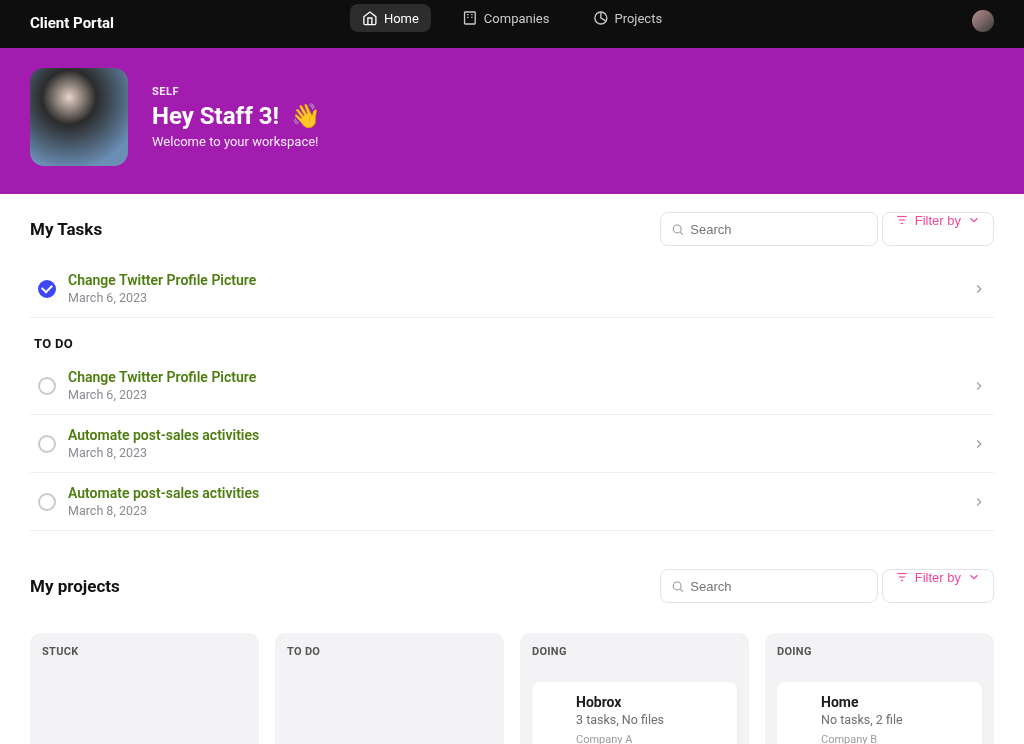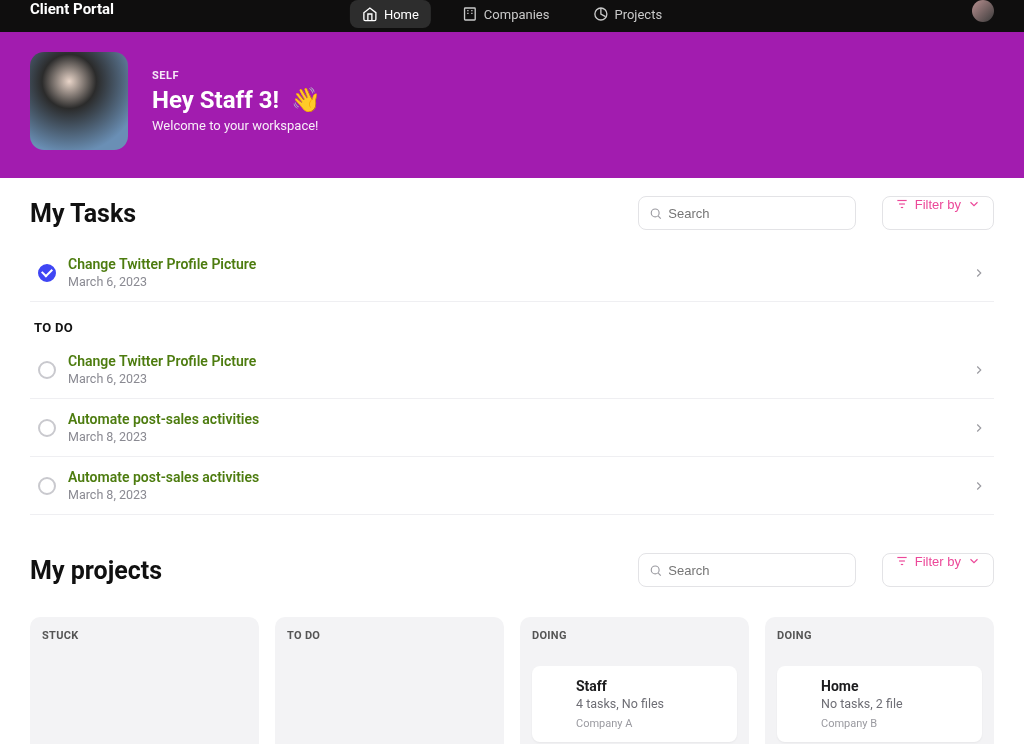--- a/index.html
+++ b/index.html
@@ -1,36 +1,36 @@
 <!DOCTYPE html>
 <html><head>
   <meta charset="utf-8">
   <style>
     * { margin: 0; padding: 0; box-sizing: border-box; }
     body { font-family: -apple-system, BlinkMacSystemFont, 'Segoe UI', Roboto, sans-serif; background: #fff; color: #111; width: 1024px; }
 
-    .topbar { background: #0f0e0e; height: 32px; display: flex; align-items: flex-start; padding: 0 30px; position: relative; }
+    .topbar { background: #0f0e0e; height: 48px; display: flex; align-items: flex-end; padding: 16px 30px; position: relative; }
     .brand { color: #fff; font-weight: 700; font-size: 15px; }
     .nav { position: absolute; left: 50%; transform: translateX(-50%); display: flex; gap: 19px; align-items: center; }
     .nav-item { display: flex; align-items: center; gap: 6px; color: #c9c9c9; font-size: 13px; padding: 6px 12px; border-radius: 8px; cursor: pointer; }
     .nav-item.active { background: #2d2d2d; color: #fff; }
     .nav-item svg { width: 16px; height: 16px; }
     .avatar-sm { width: 22px; height: 22px; border-radius: 50%; background: linear-gradient(135deg,#b89090,#3a3a3a); margin-left: auto; }
 
     .hero { background: #a21caf; padding: 20px 30px 28px; display: flex; align-items: center; gap: 24px; }
     .hero-avatar { width: 98px; height: 98px; border-radius: 14px; background: radial-gradient(circle at 40% 30%, #e8d4c8 0%, #2b2b2b 30%, #6a8fb5 80%); }
     .hero-text { color: #fff; }
     .hero-kicker { font-size: 11px; font-weight: 700; letter-spacing: 0.5px; opacity: 0.9; }
     .hero-title { font-size: 24px; font-weight: 700; margin: 4px 0; }
     .hero-sub { font-size: 13px; opacity: 0.92; }
 
     .section { padding: 18px 30px 10px; }
     .section-head { display: flex; align-items: center; justify-content: space-between; margin-bottom: 14px; }
-    .section-head h2 { font-size: 25px; font-weight: 700; }
-    .controls { display: flex; gap: 26px; }
+    .section-head h2 { font-size: 17px; font-weight: 700; }
+    .controls { display: flex; gap: 4px; }
     .search-box { display: flex; align-items: center; border: 1px solid #e3e3e6; border-radius: 8px; padding: 0 10px; height: 34px; width: 218px; background: #fff; }
     .search-box svg { width: 15px; height: 15px; color: #9a9aa0; margin-right: 6px; }
     .search-box input { border: none; outline: none; font-size: 13px; width: 100%; color: #333; }
     .filter-btn { display: flex; gap: 6px; border: 1px solid #e3e3e6; border-radius: 8px; padding: 0 12px; height: 34px; background: #fff; color: #ec4899; font-size: 13px; cursor: pointer; }
     .filter-btn svg { width: 14px; height: 14px; }
 
     .group-label { font-size: 13px; font-weight: 700; color: #121212; letter-spacing: 0.3px; margin: 18px 4px 6px; }
     .task-row { display: flex; align-items: center; padding: 12px 8px; border-bottom: 1px solid #efeff2; cursor: pointer; }
     .task-check { width: 18px; height: 18px; border-radius: 50%; border: 2px solid #c9c9ce; flex-shrink: 0; margin-right: 12px; display: flex; align-items: center; justify-content: center; }
     .task-check.done { background: #3f46f4; border-color: #3f46f4; }
@@ -193,22 +193,22 @@
 <div class="projects-grid" id="projects-grid">
     <div class="proj-col">
       <div class="proj-col-label">STUCK</div>
     </div>
     <div class="proj-col">
       <div class="proj-col-label">TO DO</div>
     </div>
     <div class="proj-col">
       <div class="proj-col-label">DOING</div>
       <div class="proj-card">
-      <div class="proj-name">Staff</div>
-      <div class="proj-meta">4 tasks, No files</div>
+      <div class="proj-name">Hobrox</div>
+      <div class="proj-meta">3 tasks, No files</div>
       <div class="proj-company">Company A</div>
     </div>
     </div>
     <div class="proj-col">
       <div class="proj-col-label">DOING</div>
       <div class="proj-card">
       <div class="proj-name">Home</div>
       <div class="proj-meta">No tasks, 2 file</div>
       <div class="proj-company">Company B</div>
     </div>

